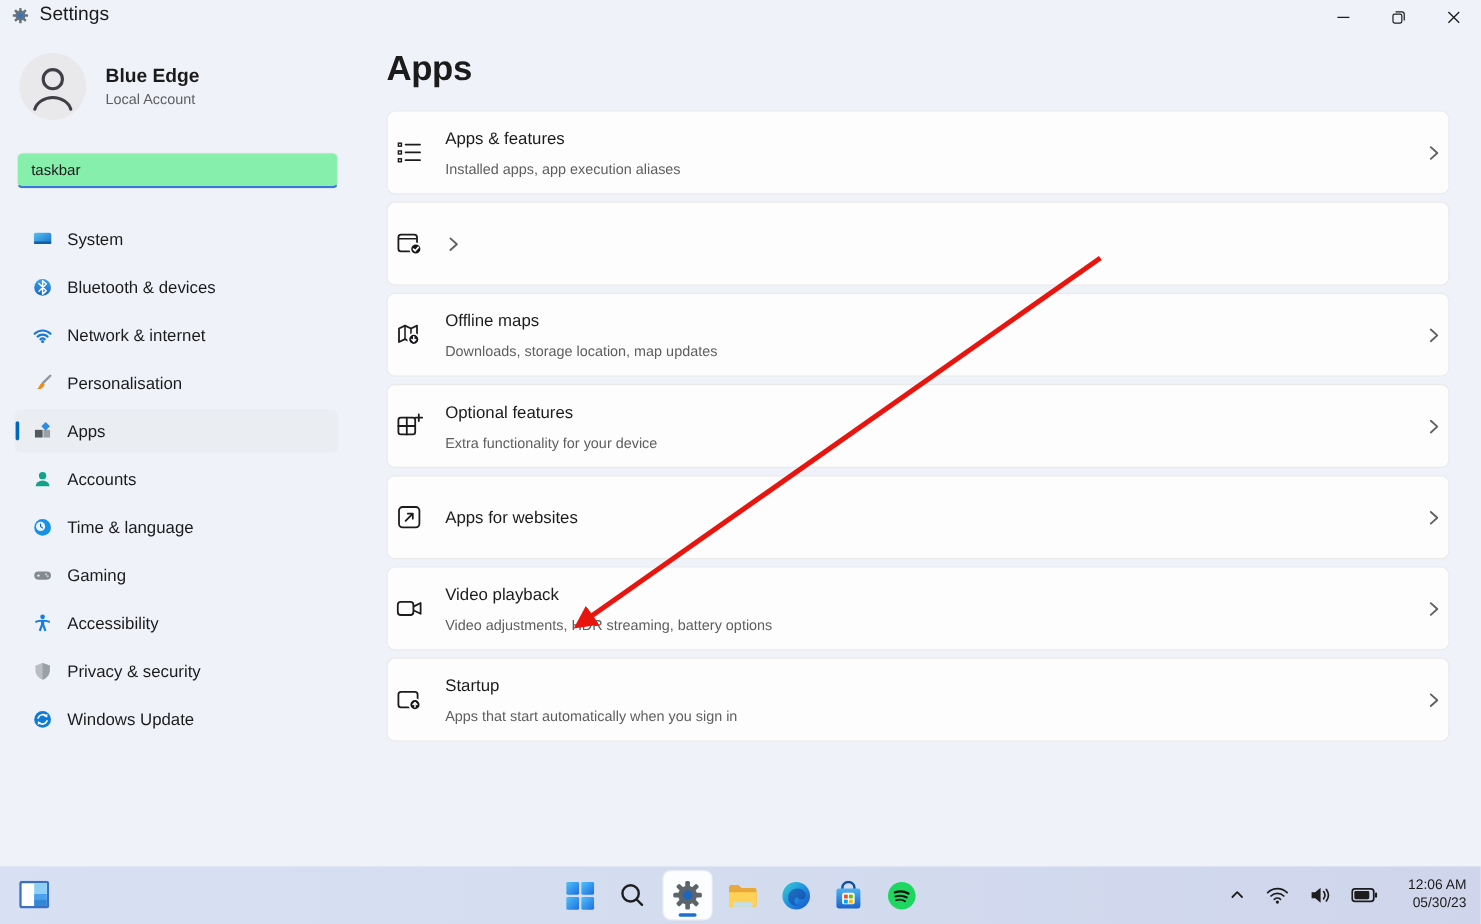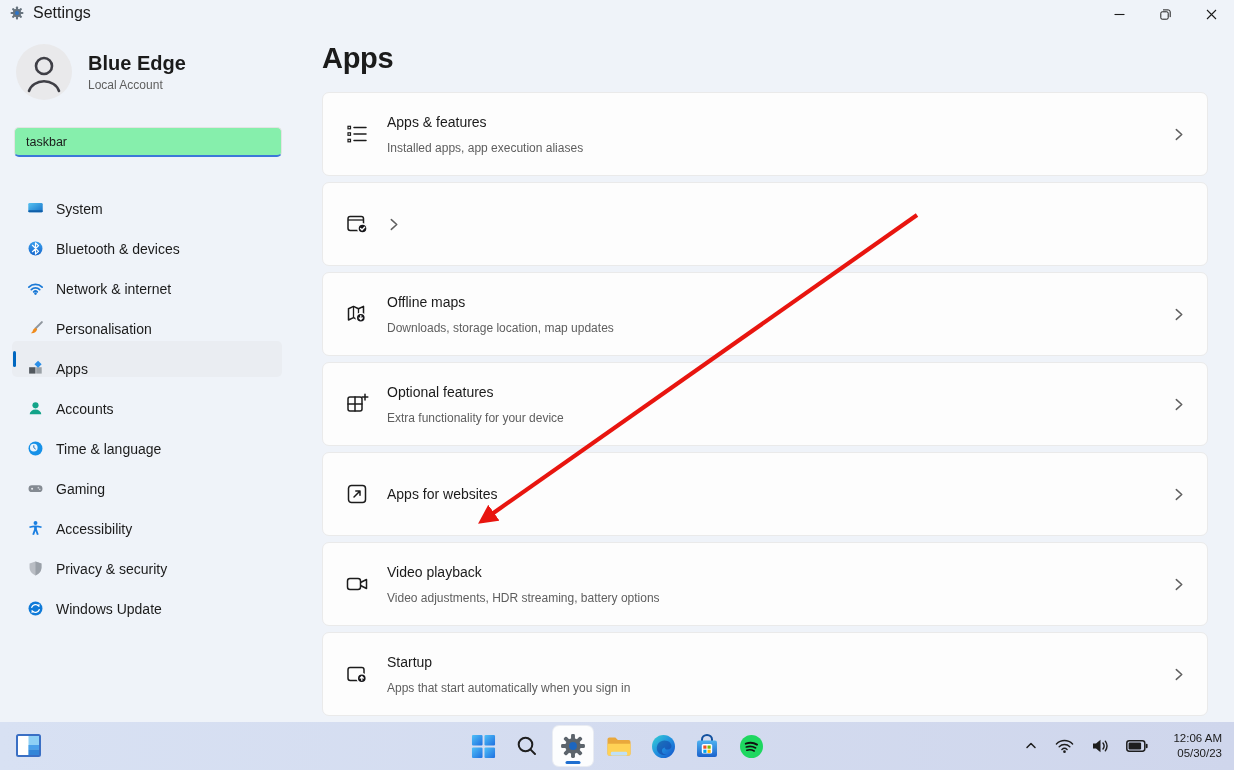--- a/index.html
+++ b/index.html
@@ -13,45 +13,45 @@
   
   .titlebar { position:absolute; top:0; left:0; right:0; height:30px; }
   .titlebar-left { position:absolute; left:10px; top:4px; display:flex; align-items:center; gap:9px; }
   .app-title { font-size:16px; }
   .win-controls { position:absolute; right:0; top:0; display:flex; }
   .win-btn { width:46px; height:29px; display:flex; align-items:center; justify-content:center; }
 
   
   .sidebar { position:absolute; left:0; top:30px; width:300px; bottom:48px; }
   .account { position:absolute; left:16px; top:14px; display:flex; align-items:center; gap:16px; }
-  .acct-name { font-size:20px; font-weight:bold; }
+  .acct-name { font-size:16px; font-weight:bold; }
   .acct-type { font-size:12px; color:#5e5e5e; margin-top:3px; }
   .search-wrap { position:absolute; left:14px; top:97px; width:268px; height:30px; }
   .search-wrap input {
     width:100%; height:100%; background:#86efac; font-family:inherit;
     border:1px solid #e3e3e3; border-bottom:2px solid #3c78d8; border-radius:5px;
     padding:0 11px; font-size:12.5px; color:#1b1b1b; outline:none;
   }
   .nav { position:absolute; left:12px; top:151px; width:270px; }
   .nav-item { height:36px; margin-bottom:4px; border-radius:5px; display:flex;
-              align-items:flex-end; padding-left:15px; gap:12px; position:relative; }
+              align-items:center; padding-left:15px; gap:12px; position:relative; }
   .nav-item.selected { background:#eaedf2; }
   .nav-item.selected::before {
     content:""; position:absolute; left:1px; top:10px; width:3px; height:16px;
     border-radius:2px; background:#0067c0;
   }
   .nav-icon { width:17px; height:17px; display:flex; flex:none; }
   .nav-label { font-size:14px; }
 
   
   .main { position:absolute; left:322px; top:30px; width:886px; }
   .page-title { position:absolute; top:12px; left:0; font-size:29px; font-weight:600; letter-spacing:-0.3px; }
   .cards { position:absolute; top:62px; left:0; width:886px; }
-  .card { height:84px; margin-bottom:6px; background:#fdfdfd; border:1px solid #eaeaea;
-          border-radius:7px; display:flex; align-items:center; padding:0 22px; }
+  .card { height:70px; margin-bottom:6px; background:#fdfdfd; border:1px solid #eaeaea;
+          border-radius:7px; display:flex; align-items:center; padding:0 6px; }
   .card-icon { width:24px; height:24px; margin-right:18px; flex:none; display:flex; }
   .card-text { flex:1; min-width:0; }
   .card-title { font-size:14px; }
   .card-sub { font-size:12px; color:#5e5e5e; margin-top:11px; }
   .chev { flex:none; display:flex; }
 
   
   .arrow-svg { position:absolute; left:0; top:0; width:1234px; height:770px; pointer-events:none; }
 
   

